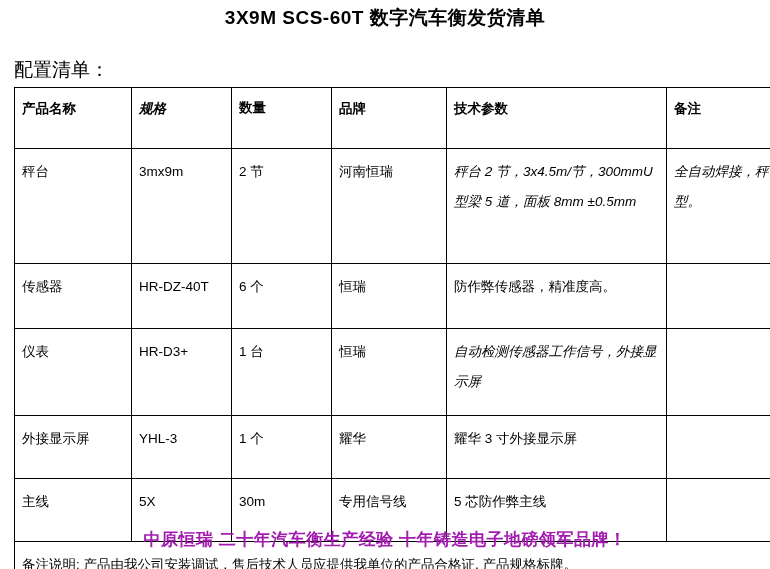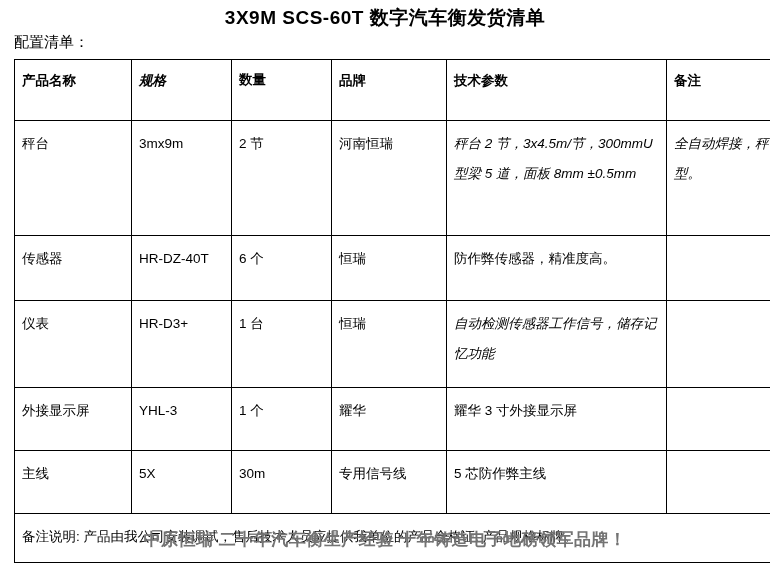--- a/index.html
+++ b/index.html
@@ -25,22 +25,22 @@
   .doc-title {
     text-align: center;
     font-size: 19px;
     font-weight: bold;
     letter-spacing: 0.5px;
     margin-top: 5px;
     margin-bottom: 0;
     line-height: 26px;
   }
   .subtitle {
-    font-size: 15px;
-    margin: 2px 0 8px 14px;
+    font-size: 19px;
+    margin: 30px 0 8px 14px;
     line-height: 18px;
   }
   table.spec {
     border-collapse: collapse;
     width: 742px;
     margin-left: 14px;
     table-layout: fixed;
   }
   table.spec td, table.spec th {
     border: 1px solid #000000;
@@ -77,21 +77,21 @@
     line-height: 24px;
     padding: 10px 6px 10px 7px;
     height: 32px;
   }
   .slogan {
     position: absolute;
     left: 0;
     right: 0;
     bottom: 22px;
     text-align: center;
-    color: #737373;
+    color: #a21caf;
     font-size: 17px;
     font-weight: bold;
     line-height: 24px;
     letter-spacing: 0.5px;
   }
 </style>
 </head>
 <body>
 
 <div class="page">
@@ -126,21 +126,21 @@
         <td>6 个</td>
         <td>恒瑞</td>
         <td>防作弊传感器，精准度高。</td>
         <td></td>
       </tr>
       <tr class="row-two">
         <td>仪表</td>
         <td>HR-D3+</td>
         <td>1 台</td>
         <td>恒瑞</td>
-        <td class="multi">自动检测传感器工作信号，储存记忆功能</td>
+        <td class="multi">自动检测传感器工作信号，外接显示屏</td>
         <td></td>
       </tr>
       <tr class="row-one">
         <td>外接显示屏</td>
         <td>YHL-3</td>
         <td>1 个</td>
         <td>耀华</td>
         <td>耀华 3 寸外接显示屏</td>
         <td></td>
       </tr>

